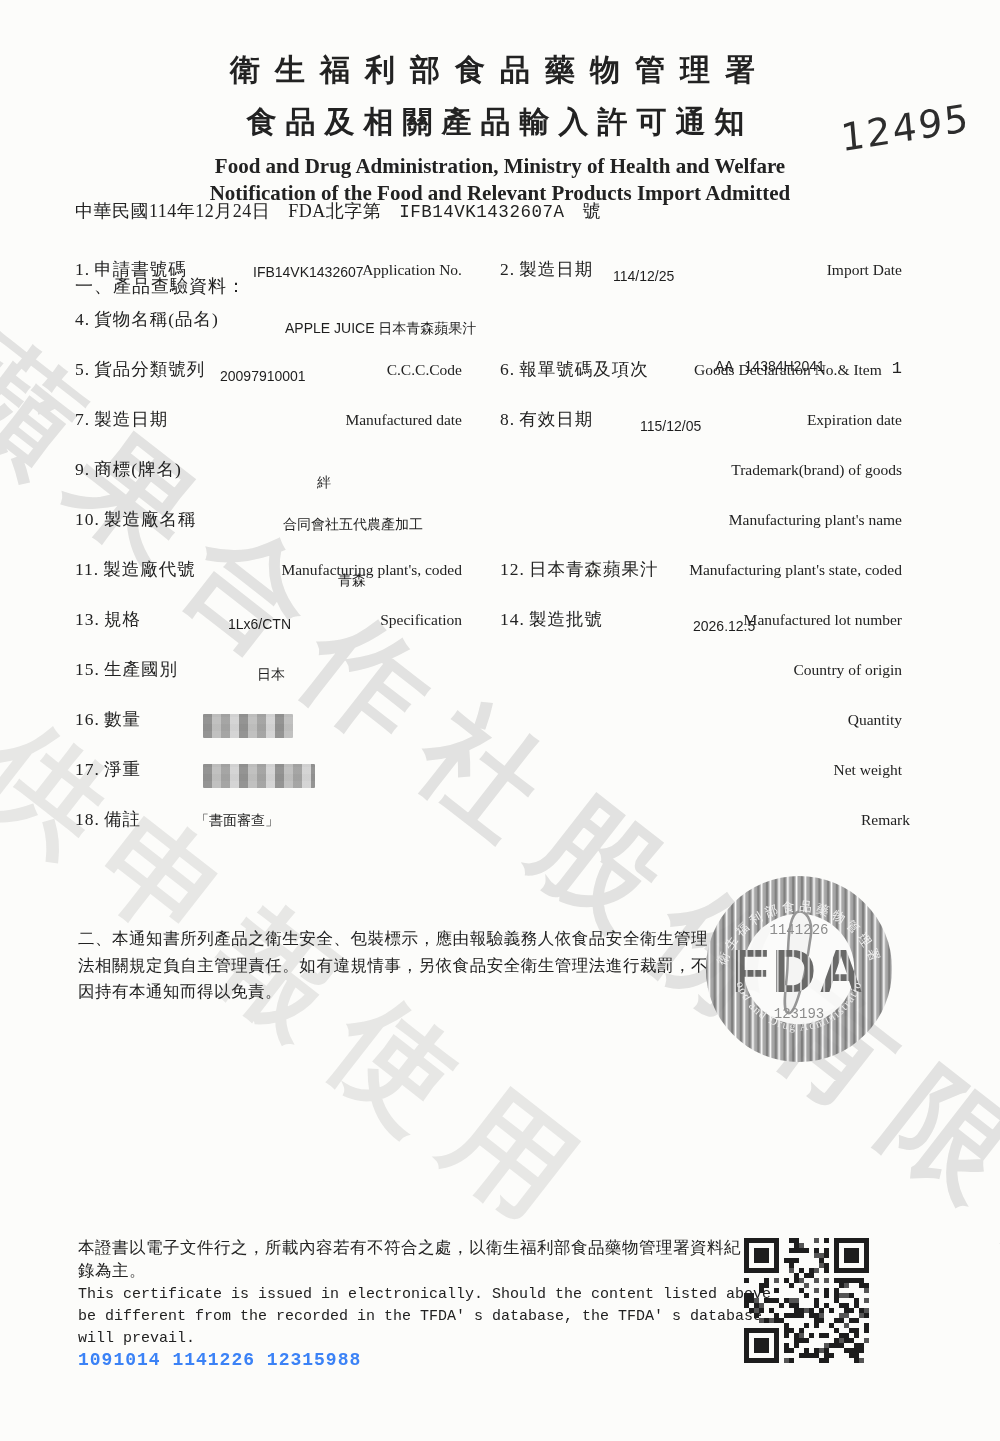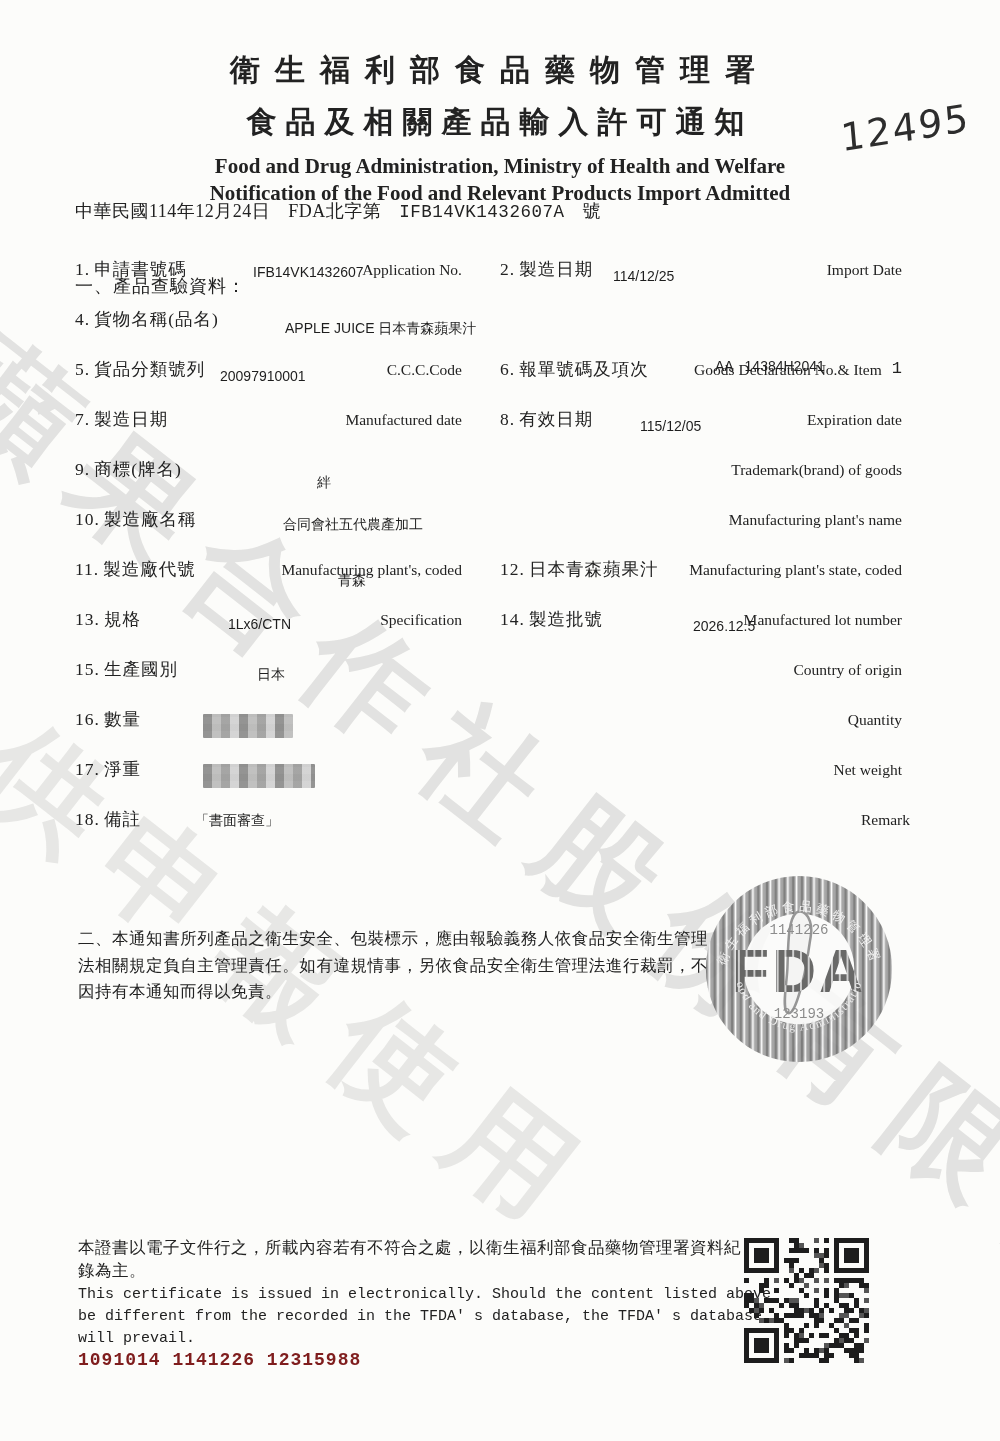--- a/index.html
+++ b/index.html
@@ -50,21 +50,21 @@
   
   .sec2{left:78px;top:926px;width:630px;font-size:16.5px;line-height:1.62;letter-spacing:0.5px;text-align:justify;}
 
   
   .stampbox{left:702px;top:872px;width:194px;height:194px;opacity:.88;}
   .stampbox svg{width:194px;height:194px;}
 
   
   .note-zh{left:78px;top:1236px;width:676px;font-size:16.5px;line-height:1.42;letter-spacing:0.5px;}
   .note-en{left:78px;top:1284px;width:694px;font-family:"Liberation Mono",monospace;font-size:15px;line-height:1.48;}
-  .docnums{left:78px;top:1350px;font-family:"Liberation Mono",monospace;font-size:18px;font-weight:700;letter-spacing:1px;color:#7f1d1d;}
+  .docnums{left:78px;top:1350px;font-family:"Liberation Mono",monospace;font-size:18px;font-weight:700;letter-spacing:1px;color:#3b82f6;}
   .qrbox{left:744px;top:1238px;width:125px;height:125px;}
 </style>
 </head>
 <body>
 
 <div class="page">
 
   <div class="wm wm1">蘋果合作社股份有限公司</div>
   <div class="wm wm2">僅供申報使用</div>
 

